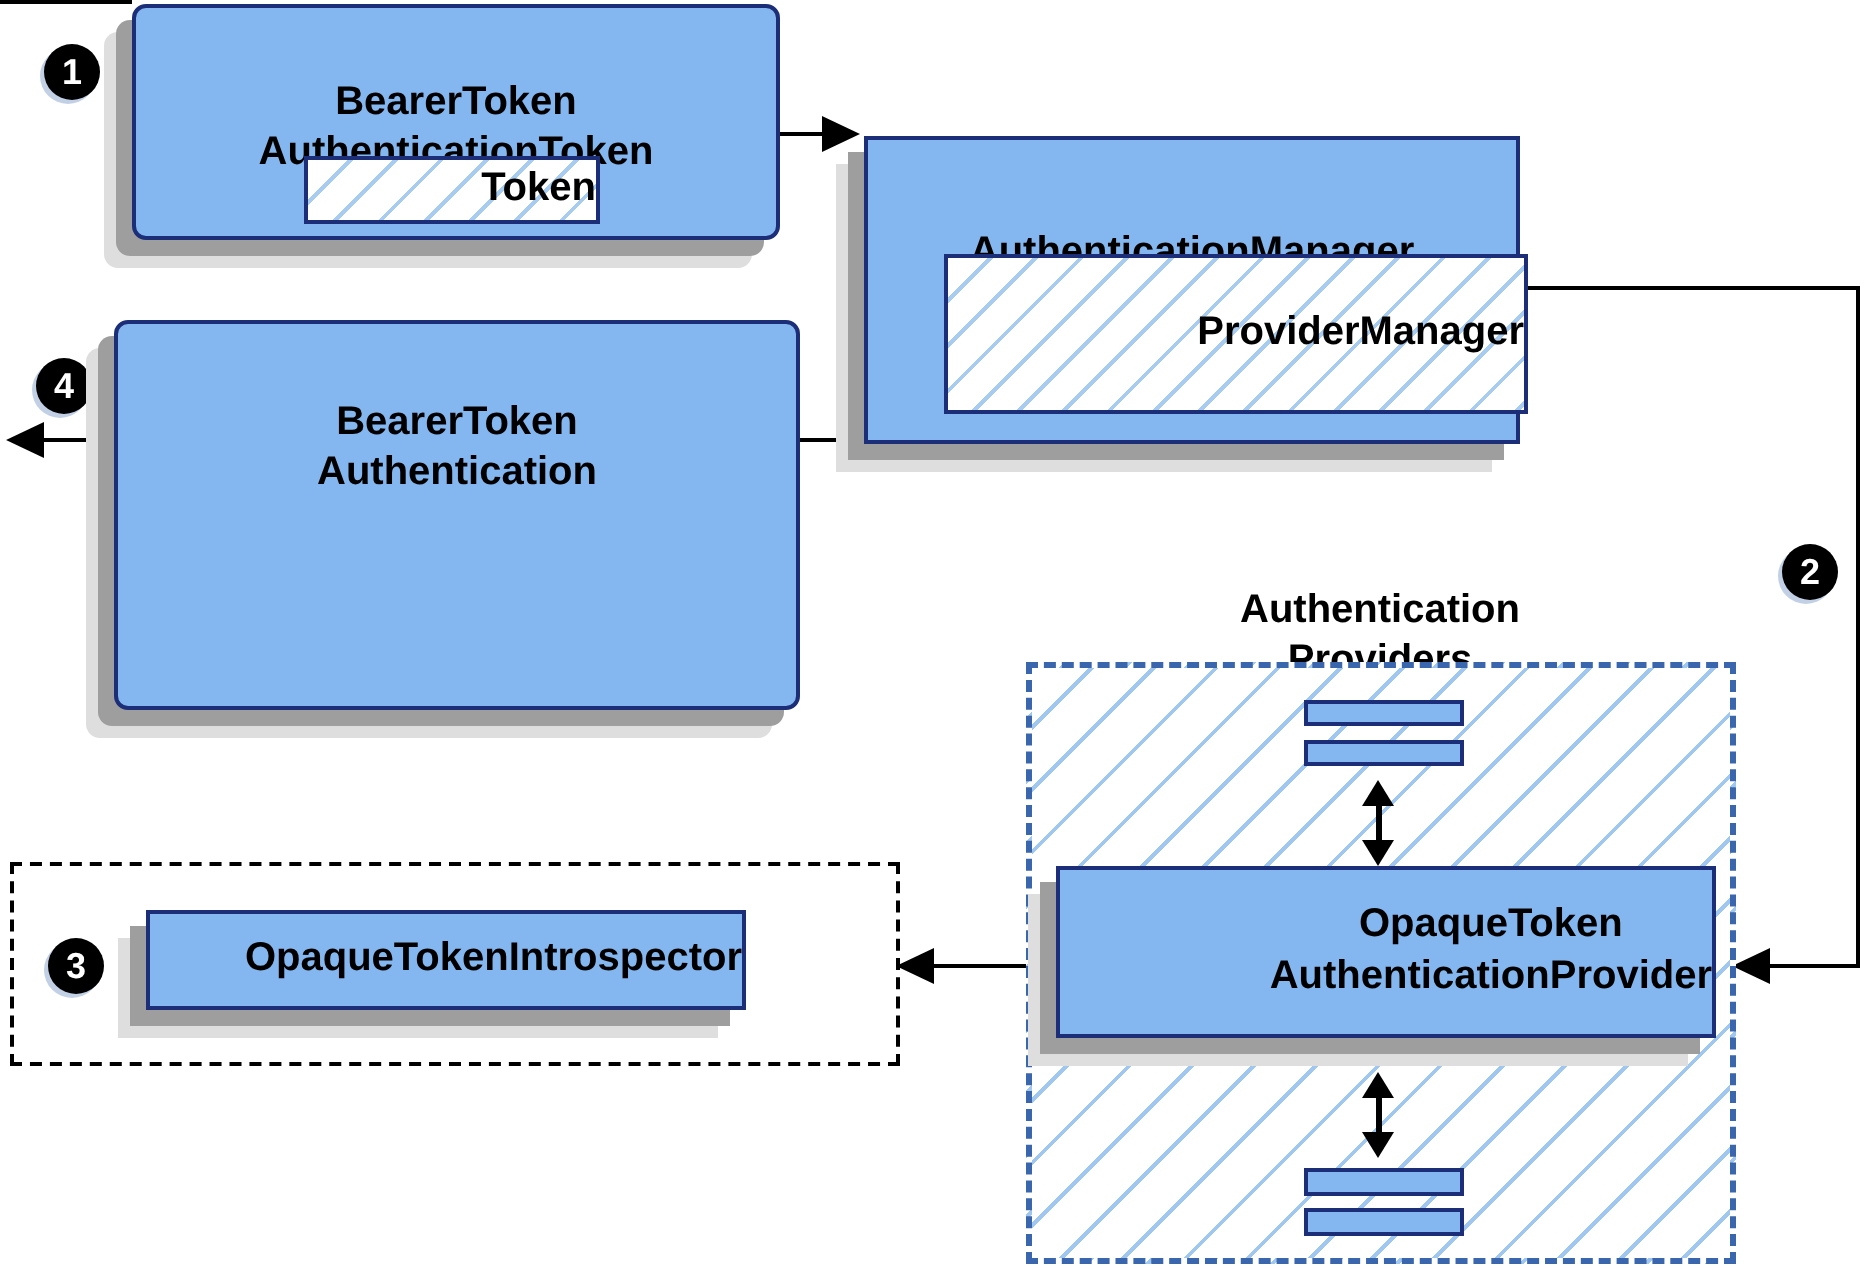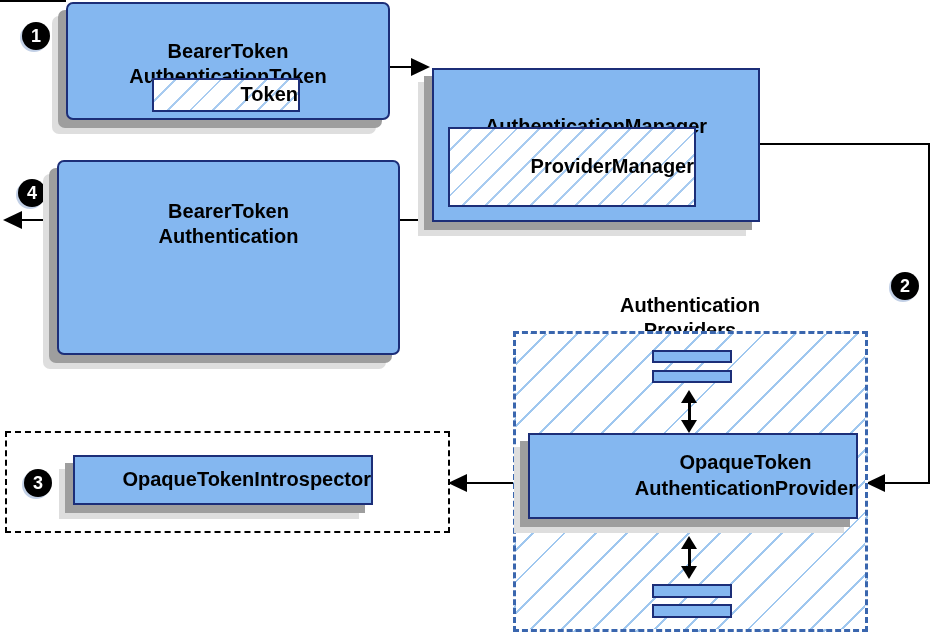--- a/index.html
+++ b/index.html
@@ -92,21 +92,21 @@
     <span>BearerToken
 AuthenticationToken</span>
   </div>
   <div class="node hatch vcenter" style="left:152px;top:78px;width:148px;height:34px;">
     <span>Token</span>
   </div>
 
   <div class="node shadowed" style="left:432px;top:68px;width:328px;height:154px;padding-top:18px;">
     <span>AuthenticationManager</span>
   </div>
-  <div class="node hatch vcenter" style="left:448px;top:127px;width:248px;height:80px;padding-left:36px;">
+  <div class="node hatch vcenter" style="left:472px;top:127px;width:292px;height:80px;padding-left:36px;">
     <span>ProviderManager</span>
   </div>
 
   <div class="node rounded shadowed" style="left:57px;top:160px;width:343px;height:195px;padding-top:11px;">
     <span>BearerToken
 Authentication</span>
   </div>
 
   <div class="heading" style="left:560px;top:268px;width:260px;">
     <span>Authentication

